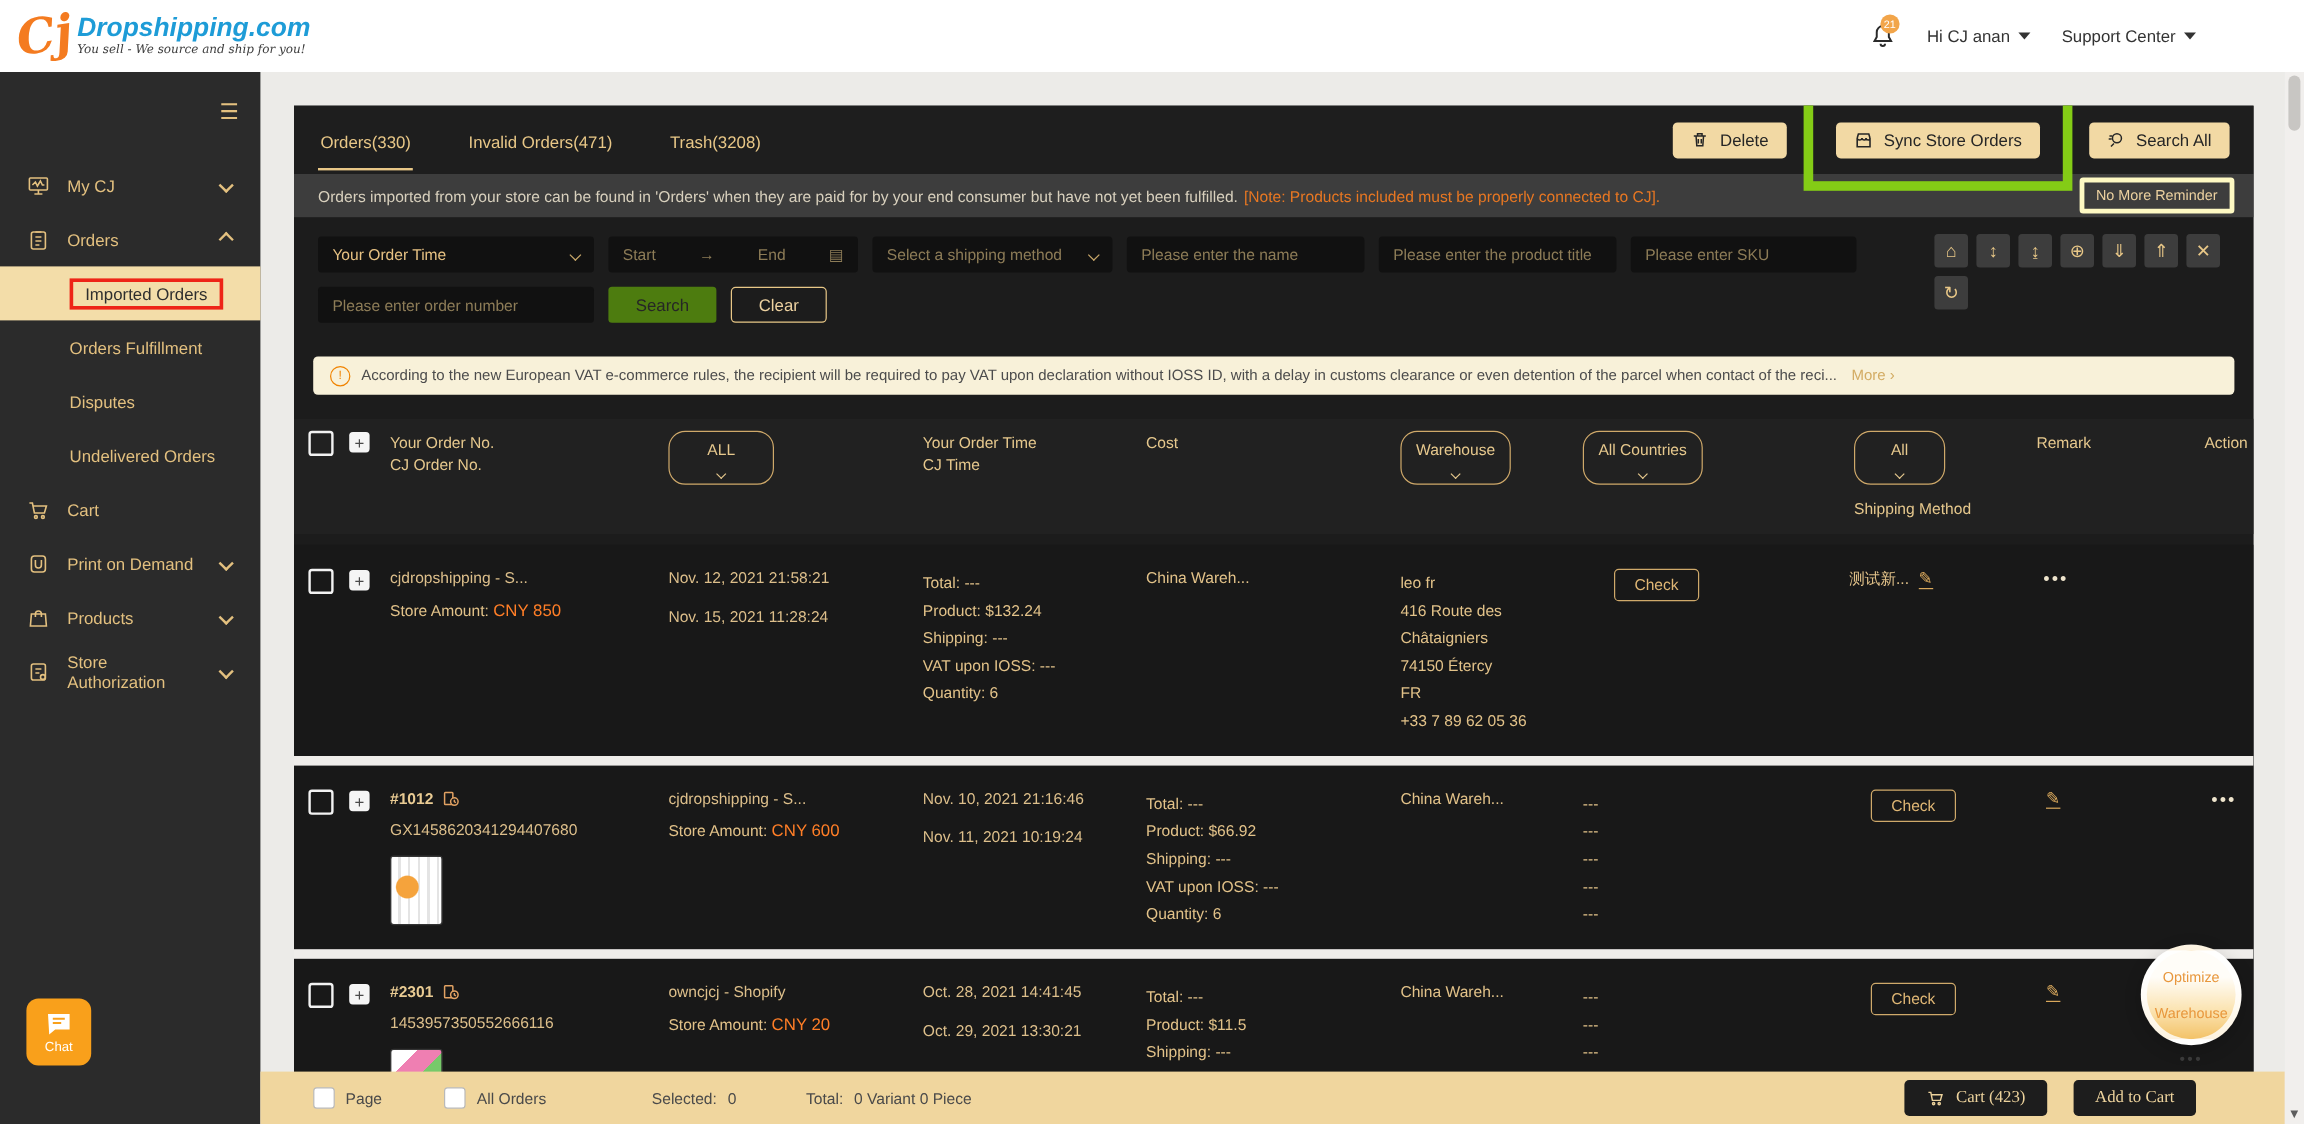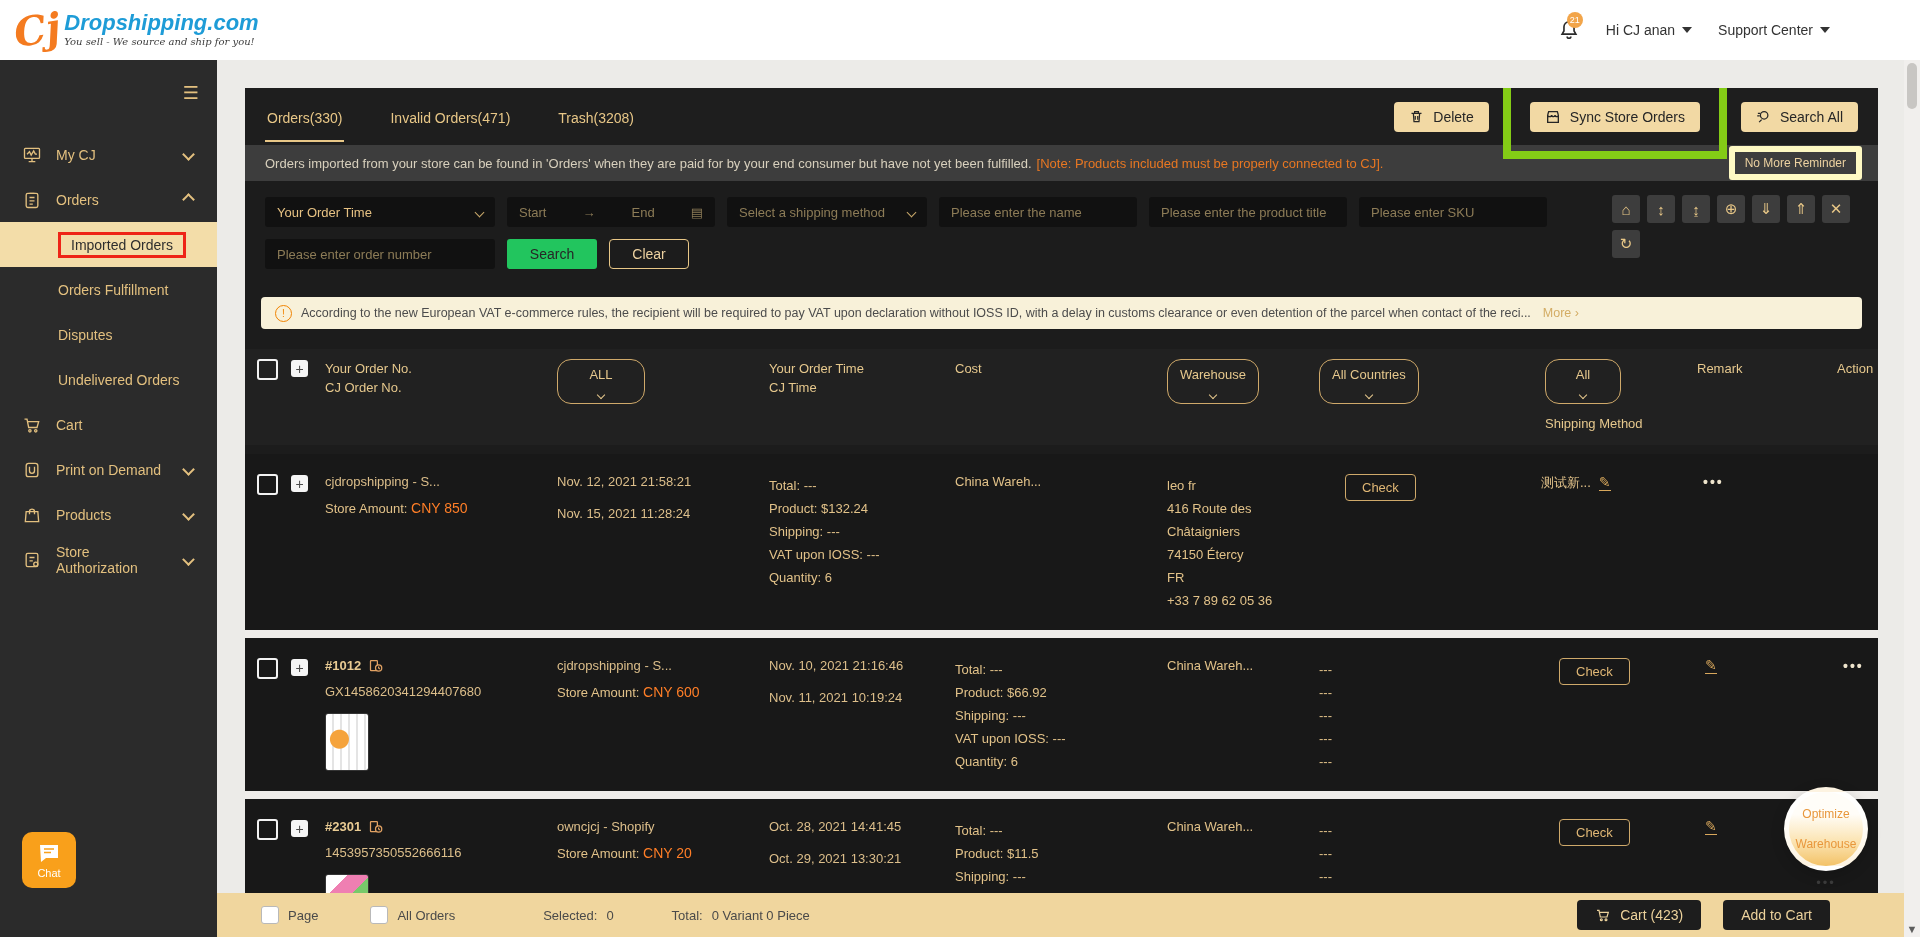--- a/index.html
+++ b/index.html
@@ -47,35 +47,35 @@
   .tab{color:#e8c787;font-size:14px;margin-right:44px;padding:18px 2px 14px;cursor:pointer;border-bottom:2px solid transparent;}
   .tab.active{border-bottom:2px solid #e8c787;}
   .tab-actions{margin-left:auto;display:flex;align-items:center;gap:14px;}
   .btn-tan{display:inline-flex;align-items:center;gap:9px;background:#f2d9a4;color:#262626;font-size:14px;
            border:none;border-radius:4px;padding:7px 15px;cursor:pointer;font-family:inherit;}
   .red-wrap{border:8px solid #84cc16;padding:19px;display:inline-flex;}
 
   .notice-bar{height:36px;background:#3d3d3d;display:flex;align-items:center;padding:0 16px 0 20px;font-size:13px;}
   .notice-main{color:#d8d0bd;}
   .notice-note{color:#e87722;margin-left:5px;}
-  .no-more-btn{margin-left:auto;background:transparent;border:6px solid #fef9c3;color:#ecd1a0;border-radius:3px;
+  .no-more-btn{margin-left:auto;background:transparent;border:4px solid #fef9c3;color:#ecd1a0;border-radius:3px;
                padding:4px 10px;font-size:12px;cursor:pointer;font-family:inherit;}
 
   .filter-area{position:relative;padding:16px 20px 18px;}
   .filter-row{display:flex;gap:12px;margin-bottom:12px;}
   .filter-row:last-child{margin-bottom:0;}
   .f-select,.f-date{height:30px;background:#111111;border-radius:3px;display:flex;align-items:center;
                     padding:0 12px;color:#e7c283;cursor:pointer;box-sizing:border-box;}
   .f-select .chev,.f-date .dim{color:#8d7c57;}
   .f-select .chev{margin-left:auto;width:6px;height:6px;border-width:1.5px;color:#c9a86a;}
   .f-dim{color:#8d7c57;}
   .f-input{height:30px;background:#111111;border:none;border-radius:3px;color:#e7c283;padding:0 12px;
            font-size:13px;box-sizing:border-box;font-family:inherit;}
   .f-input::placeholder{color:#8d7c57;}
-  .btn-search{background:#22c55e;color:#262626;border:none;border-radius:3px;width:90px;height:30px;
+  .btn-search{background:#4d7c0f;color:#262626;border:none;border-radius:3px;width:90px;height:30px;
               font-size:14px;cursor:pointer;font-family:inherit;}
   .btn-clear{background:transparent;color:#ecd1a0;border:1px solid #e8c787;border-radius:4px;width:80px;height:30px;
              font-size:14px;cursor:pointer;font-family:inherit;}
   .icons-grid{position:absolute;top:14px;right:28px;display:grid;grid-template-columns:repeat(7,28px);gap:7px;}
   .tool-icon{width:28px;height:28px;background:#3d3d3d;border-radius:3px;color:#e8c787;display:flex;
              align-items:center;justify-content:center;font-size:15px;cursor:pointer;}
 
   .vat-row{display:flex;align-items:center;margin:10px 16px 20px;gap:10px;}
   .vat-bar{flex:1;height:32px;background:#f8f1d9;border-radius:4px;display:flex;align-items:center;
            padding:0 14px;color:#4c4c4c;font-size:12.5px;overflow:hidden;white-space:nowrap;}
@@ -124,21 +124,21 @@
   .pencil{color:#d9a85c;border-bottom:1.5px solid #d9a85c;cursor:pointer;font-size:14px;line-height:15px;}
   .dots{color:#eee4cc;font-size:14px;letter-spacing:2px;font-weight:bold;cursor:pointer;padding-left:14px;}
   .o-icon{color:#e2a263;}
 
   
   .bottom-bar{position:absolute;left:217px;right:16px;bottom:0;height:44px;background:#f0d69e;z-index:20;
               display:flex;align-items:center;padding-left:44px;color:#4a4a4a;font-size:13px;box-sizing:border-box;}
   .f-cbx{width:16px;height:16px;background:#fff;border:1px solid #b9b9b9;border-radius:3px;cursor:pointer;}
   .foot-group{display:flex;align-items:center;gap:9px;}
   .btn-dark{background:#1d1d1d;color:#ecd29c;border:none;border-radius:4px;height:30px;padding:0 18px;
-            font-size:14px;display:inline-flex;align-items:center;gap:9px;cursor:pointer;font-family:Liberation Sans, sans-serif;}
+            font-size:14px;display:inline-flex;align-items:center;gap:9px;cursor:pointer;font-family:Liberation Serif, serif;}
 
   
   .chat-btn{position:absolute;left:22px;bottom:49px;width:54px;height:56px;background:#f9a01b;border-radius:10px;
             z-index:40;display:flex;flex-direction:column;align-items:center;justify-content:center;gap:2px;
             color:#fff;font-size:11px;cursor:pointer;}
   .optimize-wrap{position:absolute;right:52px;bottom:47px;z-index:25;display:flex;flex-direction:column;align-items:center;}
   .optimize{width:74px;height:74px;border-radius:50%;border:5px solid rgba(255,255,255,.8);
             background:linear-gradient(180deg,#fffdf8 30%,#fbe3b0 68%,#f3c267 100%);
             box-shadow:0 4px 14px rgba(0,0,0,.18);display:flex;flex-direction:column;align-items:center;
             justify-content:center;color:#e8973c;font-size:12px;cursor:pointer;gap:16px;}

